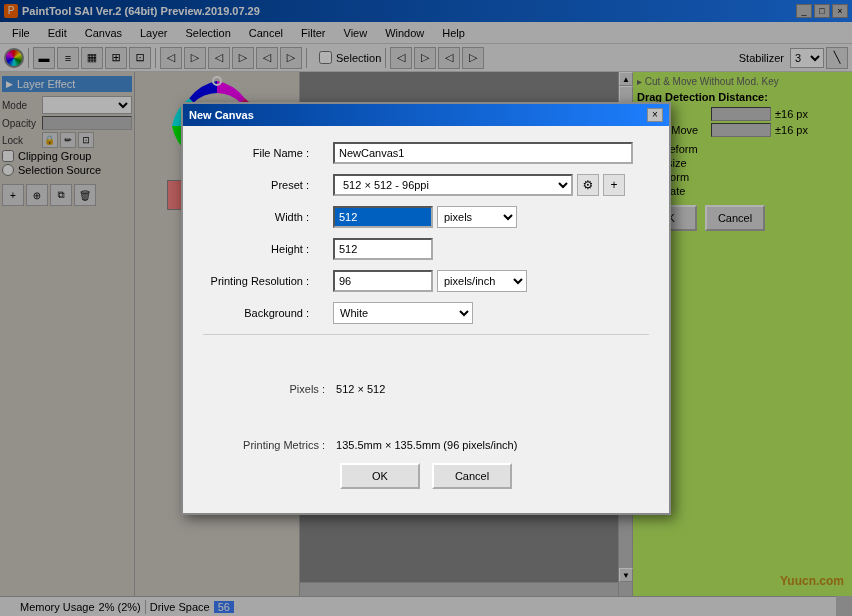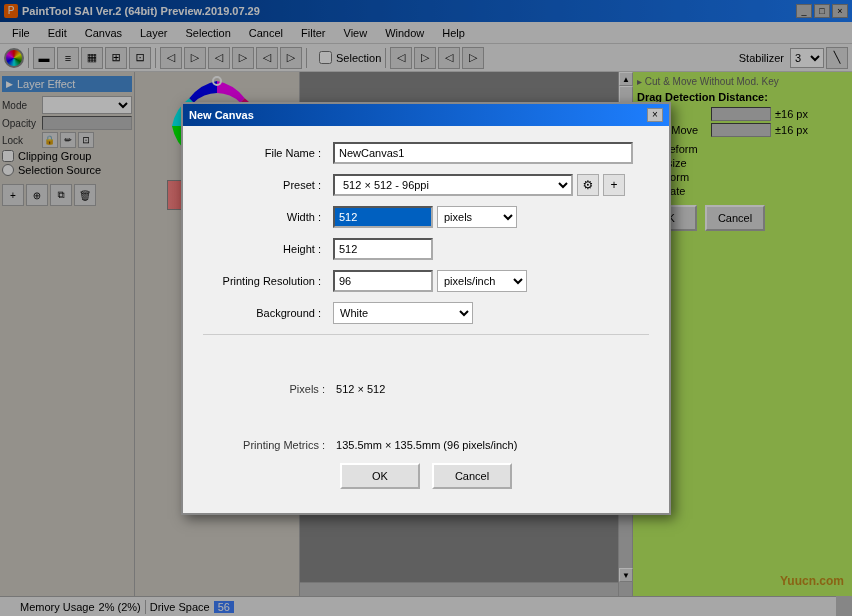--- a/index.html
+++ b/index.html
@@ -226,21 +226,21 @@
 
     .form-row {
       display: flex;
       align-items: center;
       margin-bottom: 10px;
     }
     .form-label {
       font-size: 11px;
       text-align: right;
       min-width: 130px;
-      padding-right: 12px;
+      padding-right: 24px;
       color: #000;
     }
     .form-input {
       height: 22px;
       font-size: 11px;
       border: 2px inset #aaa;
       background: white;
       padding: 0 4px;
     }
     .form-input.highlighted {

